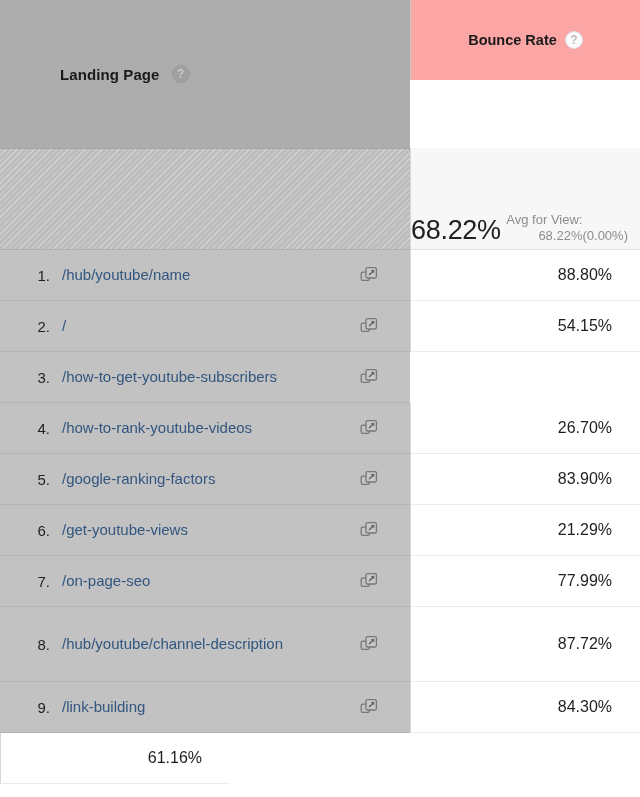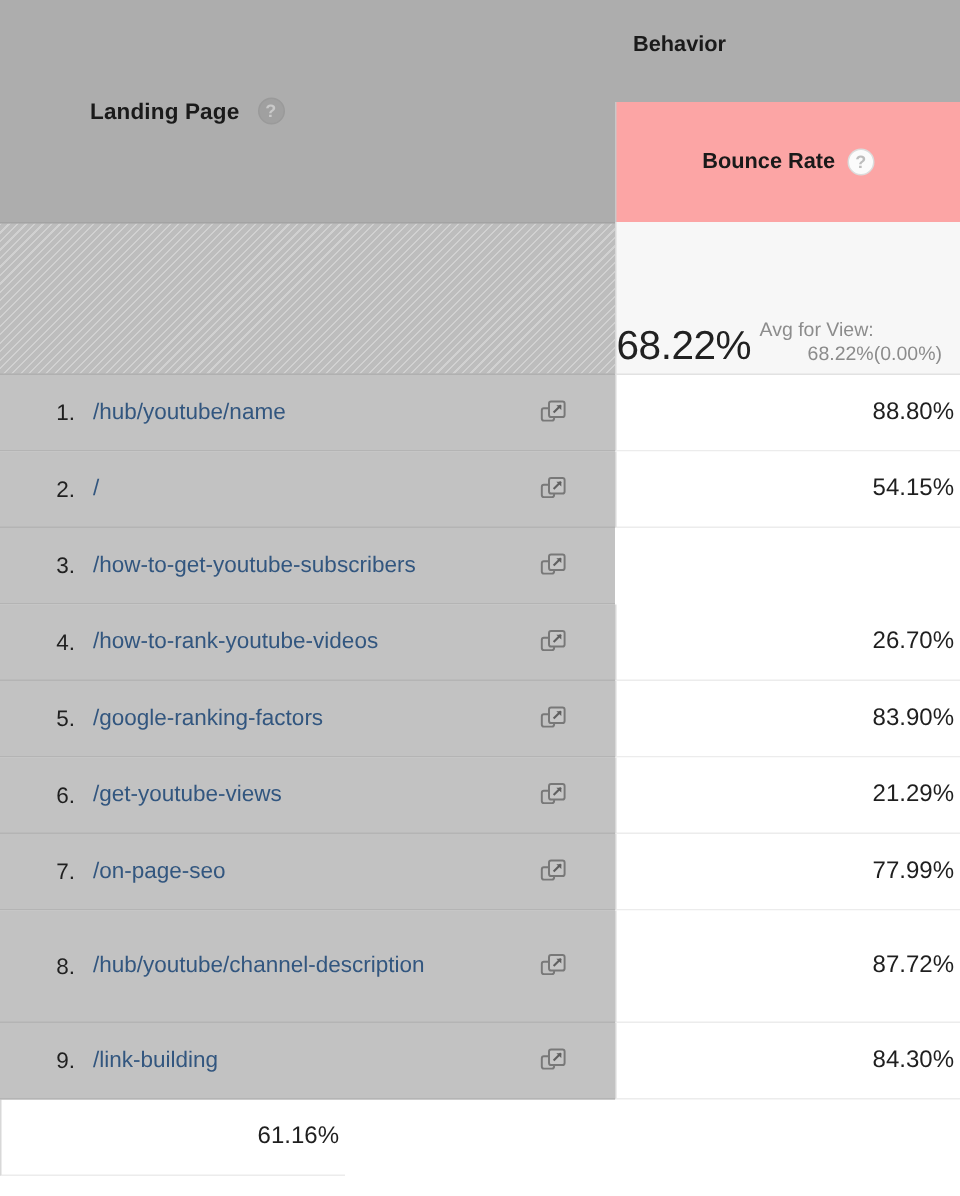--- a/index.html
+++ b/index.html
@@ -206,41 +206,38 @@
   }
 
   .metric-cell {
     width: 230px;
     background: #ffffff;
     border-left: 1px solid #d8d8d8;
     border-bottom: 1px solid #ececec;
     display: flex;
     align-items: center;
     justify-content: flex-end;
-    padding-right: 4px;
+    padding-right: 28px;
     font-size: 16px;
     color: #1f1f1f;
   }
 </style>
 </head>
 <body>
 
 <div class="ga-table">
 
   <div class="header-block">
 
     <div class="dim-header">
       <span class="dim-header-label">Landing Page</span>
       <span class="help-icon on-dark">?</span>
     </div>
 
     <div class="metric-header-col">
-      <div class="group-header">
-        <span class="group-header-label">Behavior</span>
-      </div>
       <div class="metric-header">
         <span class="metric-header-label">Bounce Rate</span>
         <span class="help-icon on-light">?</span>
       </div>
     </div>
   </div>
 
   <div class="summary-row">
     <div class="summary-dim-cell"></div>
     <div class="summary-metric-cell">

